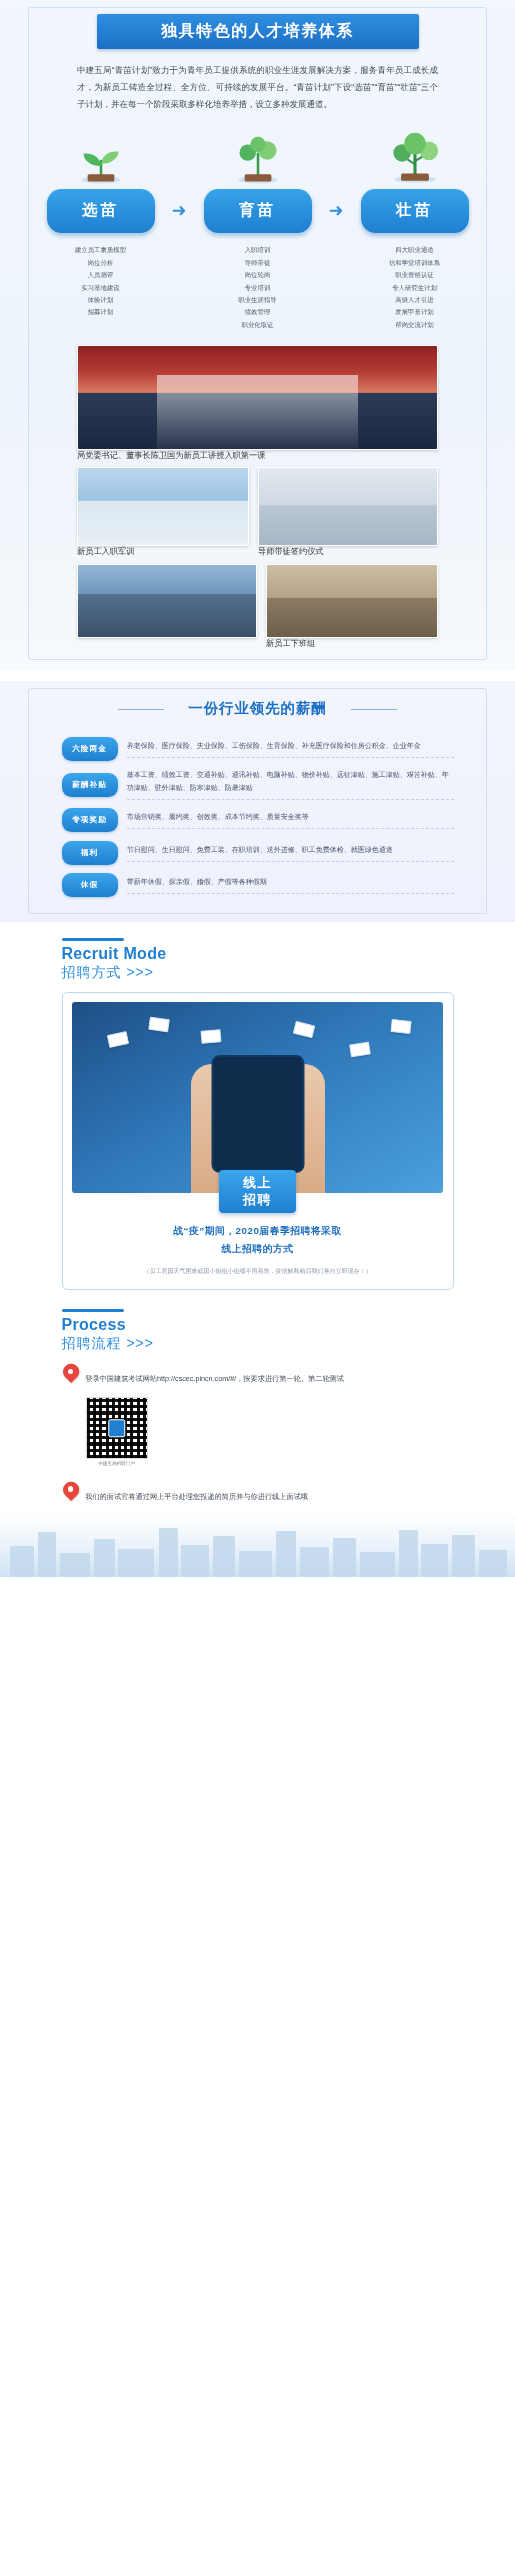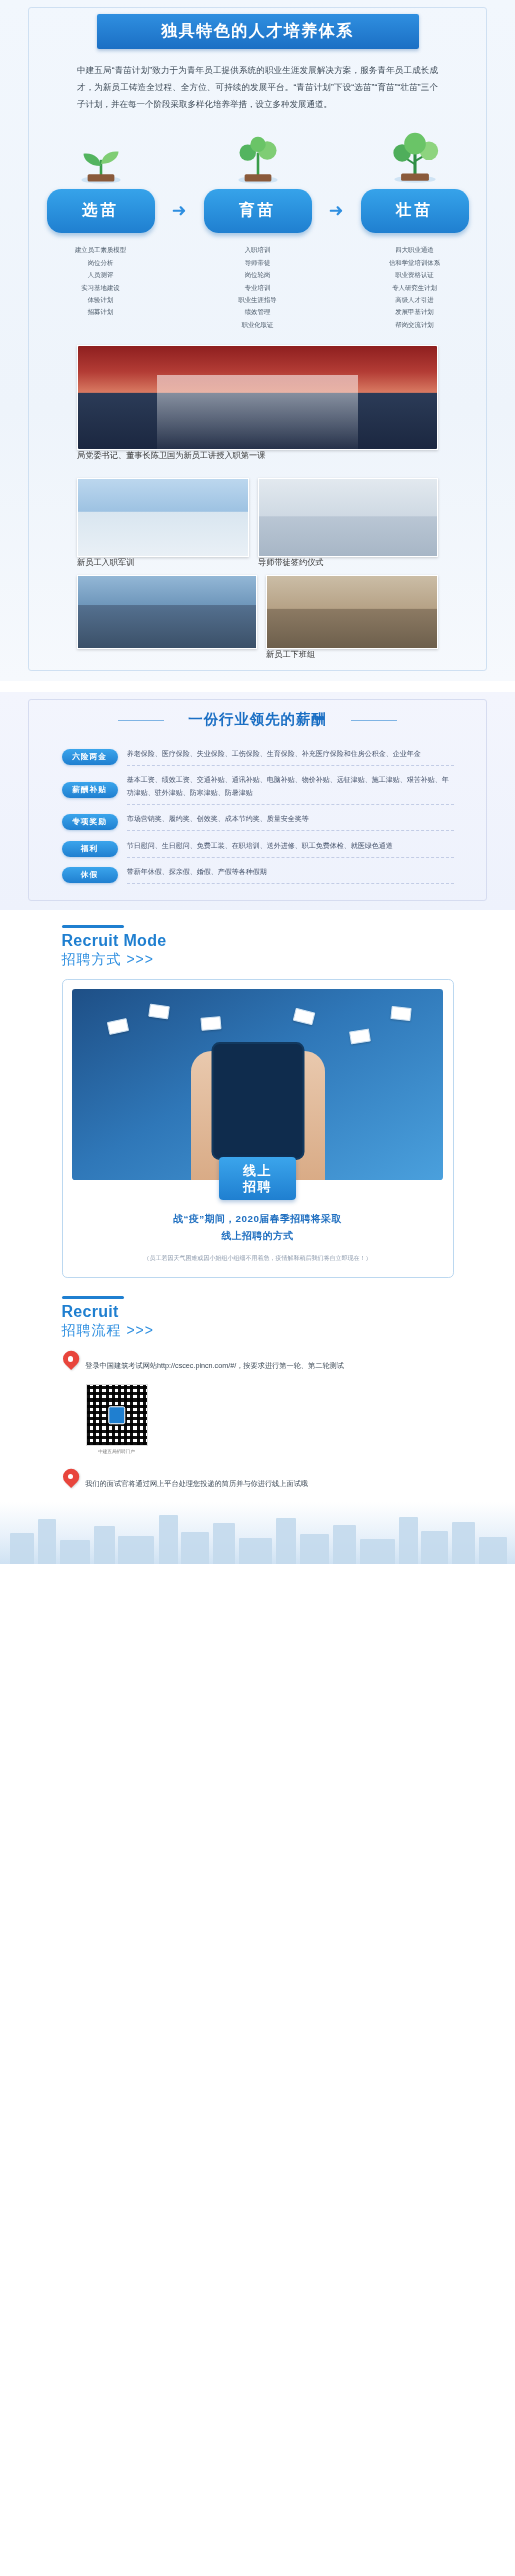--- a/index.html
+++ b/index.html
@@ -64,21 +64,21 @@
   .collage{width:361px;margin:13.4px auto 0 auto;}
   .ph{
     position:relative;border:1.5px solid #fff;box-shadow:0 0.5px 2.6px rgba(0,0,0,.18);
     overflow:hidden;
   }
   .photo-main{height:103px;border-radius:1px;background:
     linear-gradient(180deg,#8e1f1f 0%,#b33c35 25%,#d97a62 45%,#2b3b57 46%,#1b2740 100%);
     position:relative;}
   .photo-main:after{content:"";position:absolute;left:22%;right:22%;top:28%;bottom:0;
     background:linear-gradient(180deg,rgba(255,255,255,.55),rgba(255,255,255,.05));}
-  .row2{display:flex;justify-content:space-between;margin-top:17px;}
+  .row2{display:flex;justify-content:space-between;margin-top:6px;}
   .photo-city{width:170px;height:77px;background:
     linear-gradient(180deg,#bcd7ee 0%,#9dc2e2 42%,#d9e6f0 43%,#e9f0f6 100%);}
   .photo-people{width:178px;height:77px;background:
     linear-gradient(180deg,#e2e9ef 0%,#cfd9e3 48%,#b9c6d4 49%,#a7b6c6 100%);}
   .row3{display:flex;justify-content:space-between;margin-top:7.2px;}
   .photo-crowd{width:178px;height:72px;background:
     linear-gradient(180deg,#93b7d6 0%,#6f97bb 40%,#54708f 41%,#3b5068 100%);}
   .photo-site{width:170px;height:72px;background:
     linear-gradient(180deg,#cbbda6 0%,#b6a286 45%,#8c7a63 46%,#6d5f4c 100%);}
 
@@ -95,21 +95,21 @@
   .title2{
     width:268px;margin:0 auto;position:relative;text-align:center;
     font-size:14.4px;font-weight:bold;color:#1b6fc4;letter-spacing:1px;
     padding:5.2px 0;z-index:3;background:transparent;
   }
   .title2 .deco{position:absolute;top:50%;width:46px;height:1px;background:#7fb4e4;}
   .title2 .deco.l{left:-5.2px}.title2 .deco.r{right:-5.2px}
   .salary{width:392px;margin:13.4px auto 0 auto;}
   .srow{display:flex;align-items:center;margin-bottom:8.2px;}
   .sbadge{
-    width:56px;flex:0 0 56px;height:16px;border-radius:9.3px;
+    width:56px;flex:0 0 56px;height:24px;border-radius:9.3px;
     background:linear-gradient(180deg,#3ba5ec 0%,#1f7fd0 100%);
     color:#fff;font-size:7.7px;font-weight:bold;letter-spacing:1px;
     display:flex;align-items:center;justify-content:center;
     box-shadow:0 1px 2.6px rgba(30,110,180,.3);
   }
   .stext{
     margin-left:9.3px;font-size:7px;line-height:1.85;color:#45526a;
     border-bottom:0.5px dashed #c3cde6;padding-bottom:4.1px;flex:1;
   }
 
@@ -385,21 +385,21 @@
         <div>线上招聘的方式</div>
       </div>
 
       <div class="note">（员工若因天气困难或因小姐组小组细不用着急，疫情解释稍后我们将自立即现在！）</div>
     </div>
   </div>
 
   <div class="sec4">
     <div class="hdr">
       <div class="bar"></div>
-      <div class="en">Recruit</div>
+      <div class="en">Process</div>
       <div class="cn">招聘流程 &gt;&gt;&gt;</div>
     </div>
 
     <div class="steps">
 
       <div class="step">
         <div class="pin">
           <div class="head"></div>
             <div class="dot"></div>
         </div>

